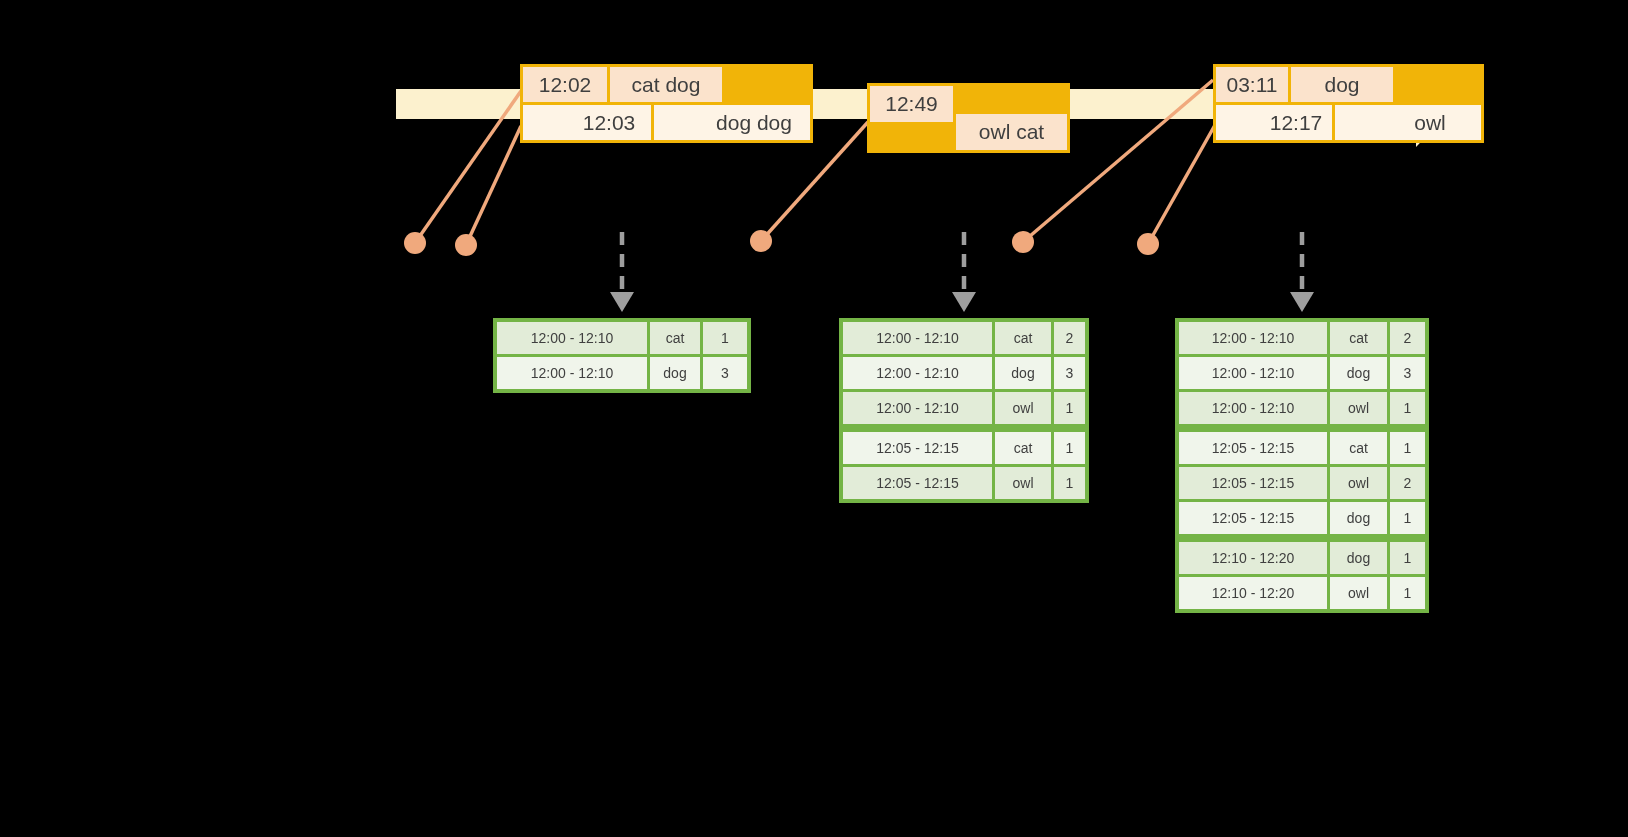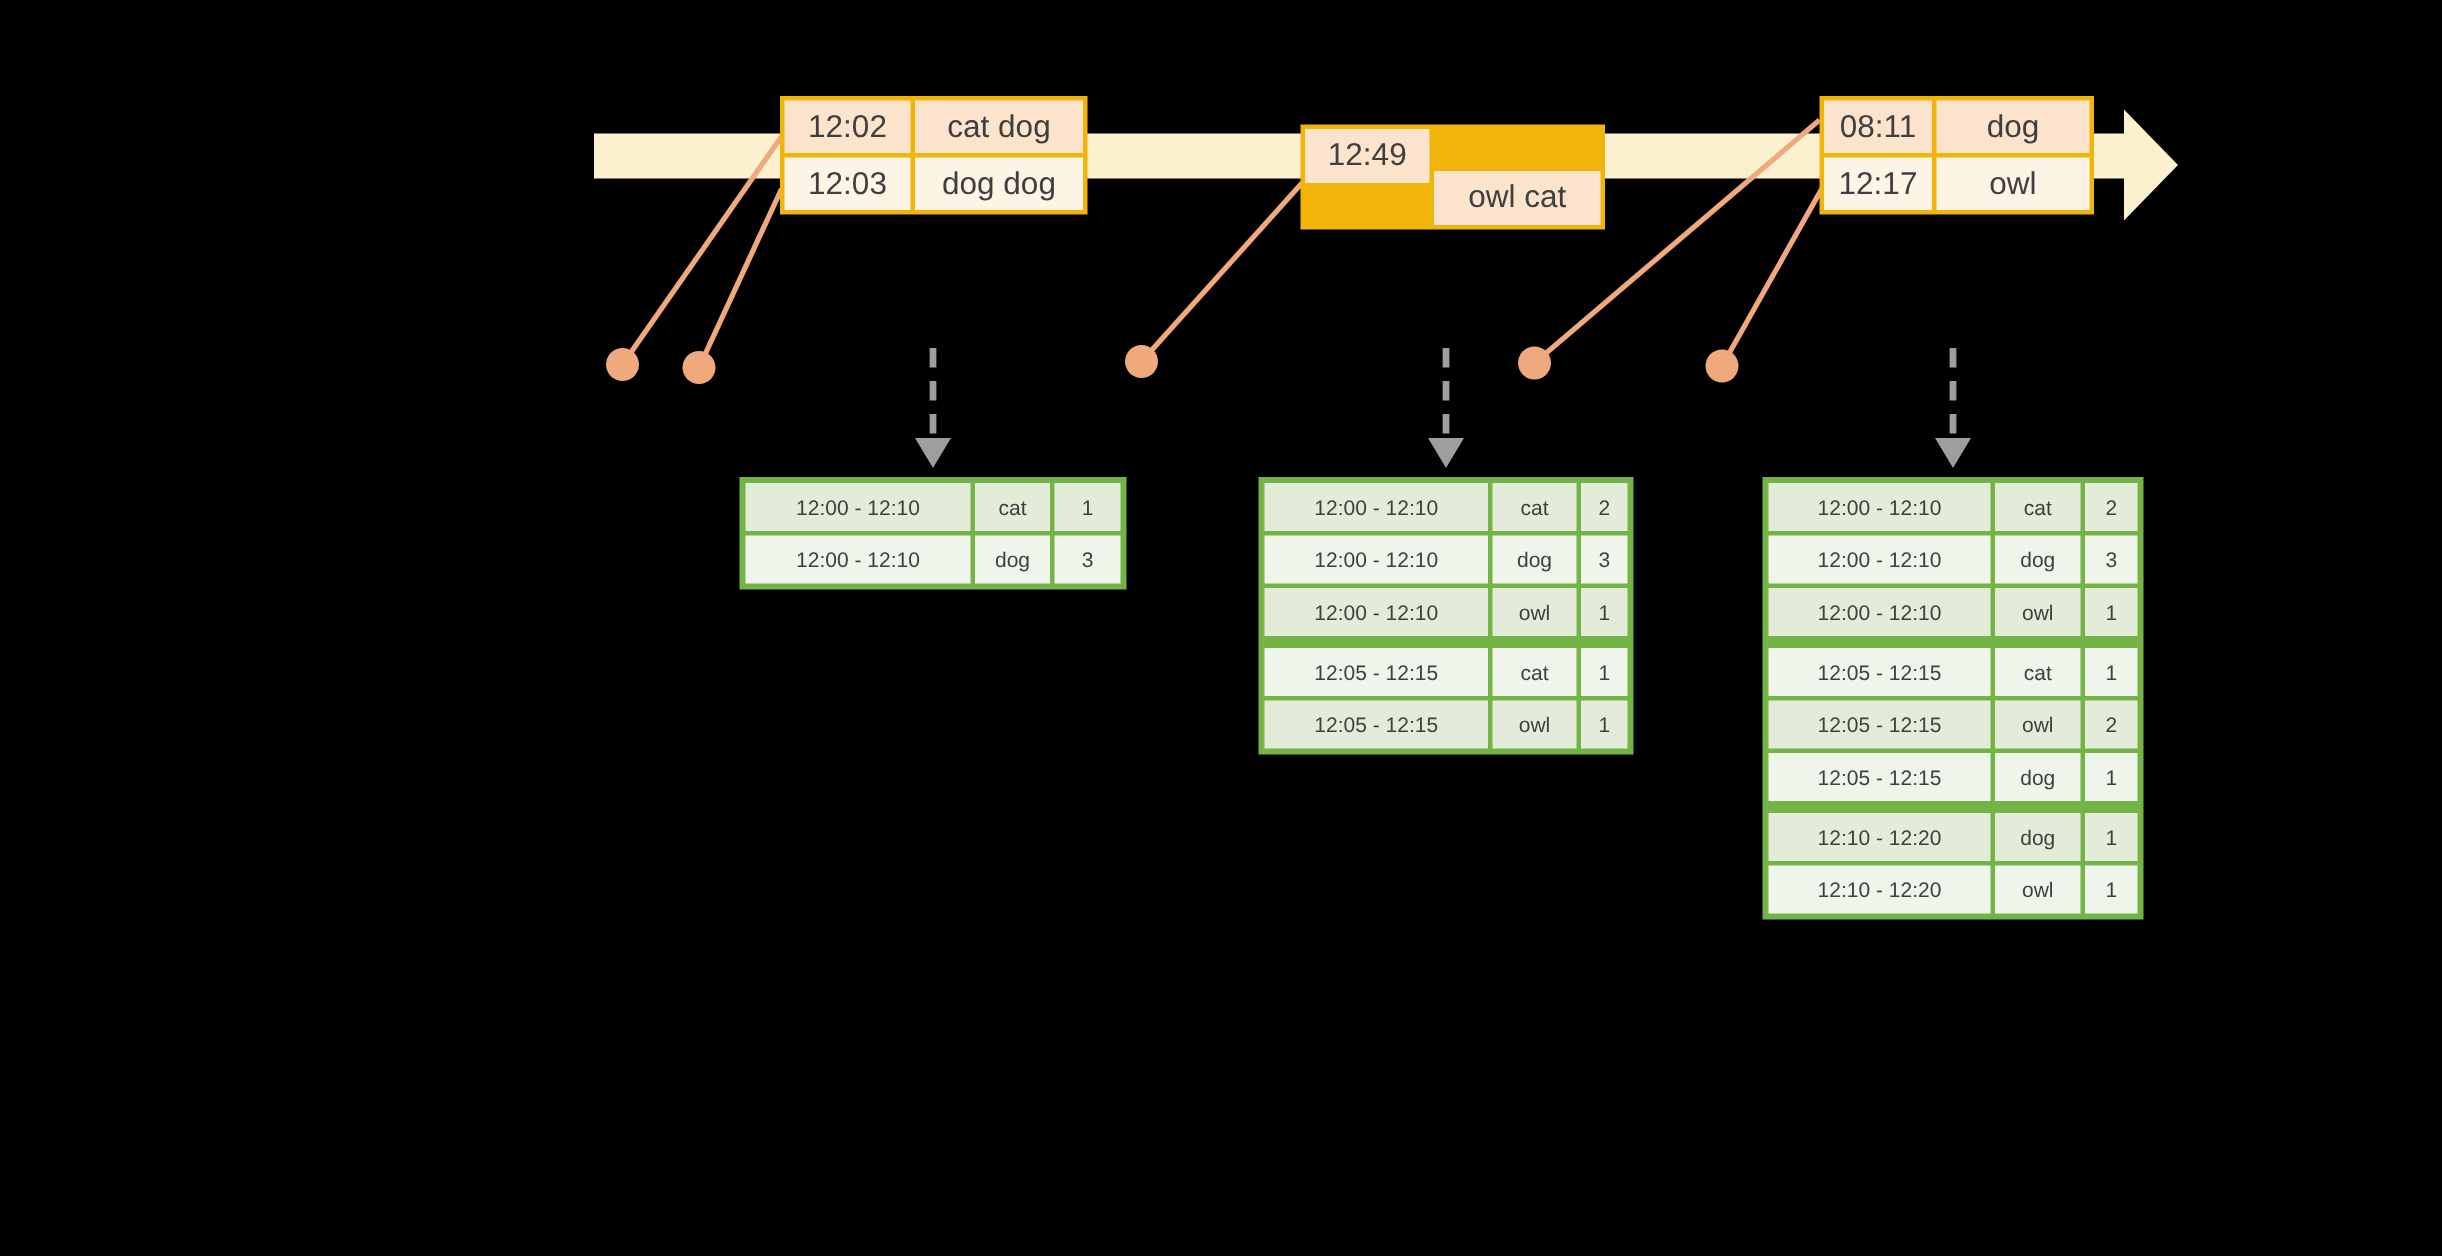--- a/index.html
+++ b/index.html
@@ -32,21 +32,21 @@
   .event-table{
     position:absolute;background:var(--event-border);
     display:flex;flex-direction:column;gap:3px;padding:3px;z-index:3;
   }
   .event-row{display:flex;gap:3px;}
   .event-row .cell{
     height:35px;display:flex;align-items:center;justify-content:center;
     font-size:21px;color:var(--text);
   }
   .event-row.row-odd .cell{background:var(--event-row-peach);}
-  .event-row.row-even .cell{background:var(--event-row-cream);}
+  .event-row.row-even .cell{background:var(--event-row-cream);padding-left:44px;}
   #evt1 .time{width:84px;} #evt1 .words{width:112px;text-align:center;}
   #evt2 .time{width:83px;} #evt2 .words{width:111px;margin-top:28px;}
   #evt2 .cell{height:36px;}
   #evt3 .time{width:72px;} #evt3 .words{width:102px;}
   #evt1{left:520px;top:64px;}
   #evt2{left:867px;top:83px;}
   #evt3{left:1213px;top:64px;}
 
   
   .result-table{
@@ -114,21 +114,21 @@
 
       <div class="event-row row-odd">
         <div class="cell time">12:49</div>
         <div class="cell words">owl cat</div>
       </div>
     </div>
 
   <div class="event-table" id="evt3">
 
       <div class="event-row row-odd">
-        <div class="cell time">08:11</div>
+        <div class="cell time">03:11</div>
         <div class="cell words">dog</div>
       </div>
 
       <div class="event-row row-even">
         <div class="cell time">12:17</div>
         <div class="cell words">owl</div>
       </div>
     </div>
 
   <div class="result-table" id="rt1">

